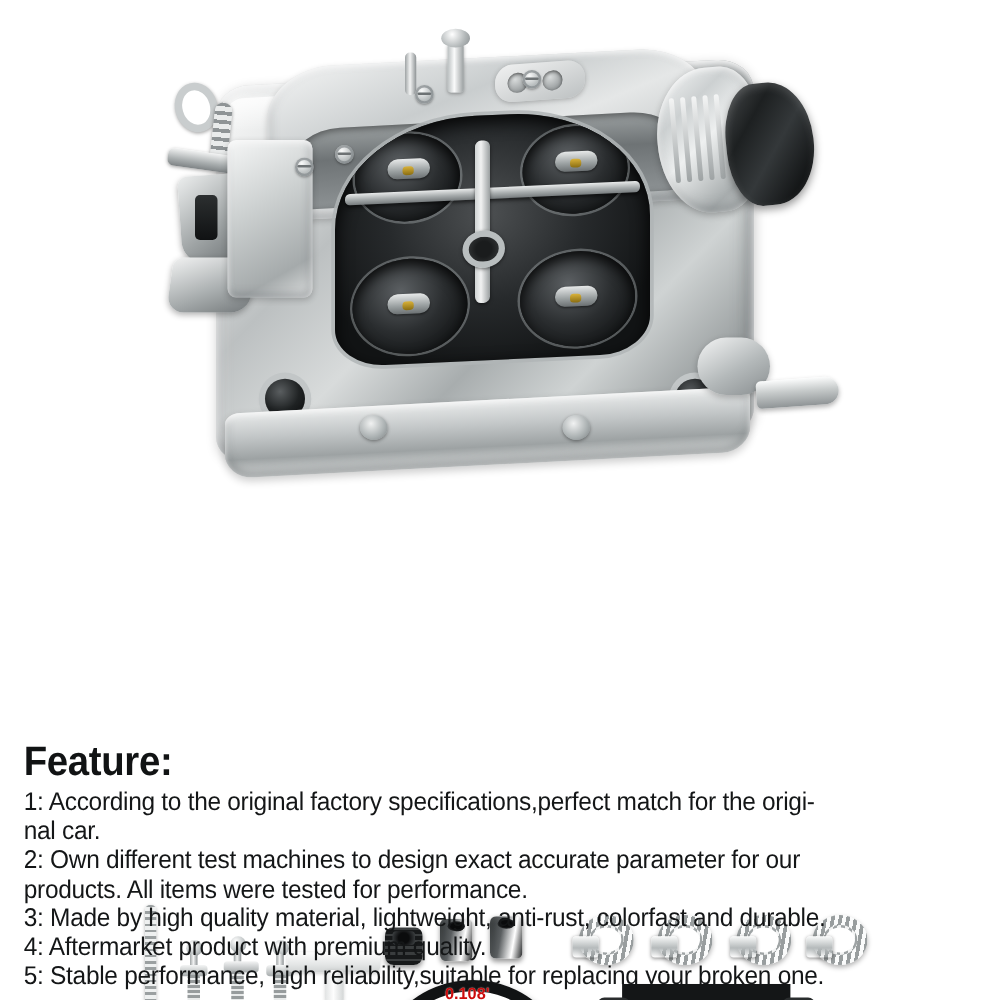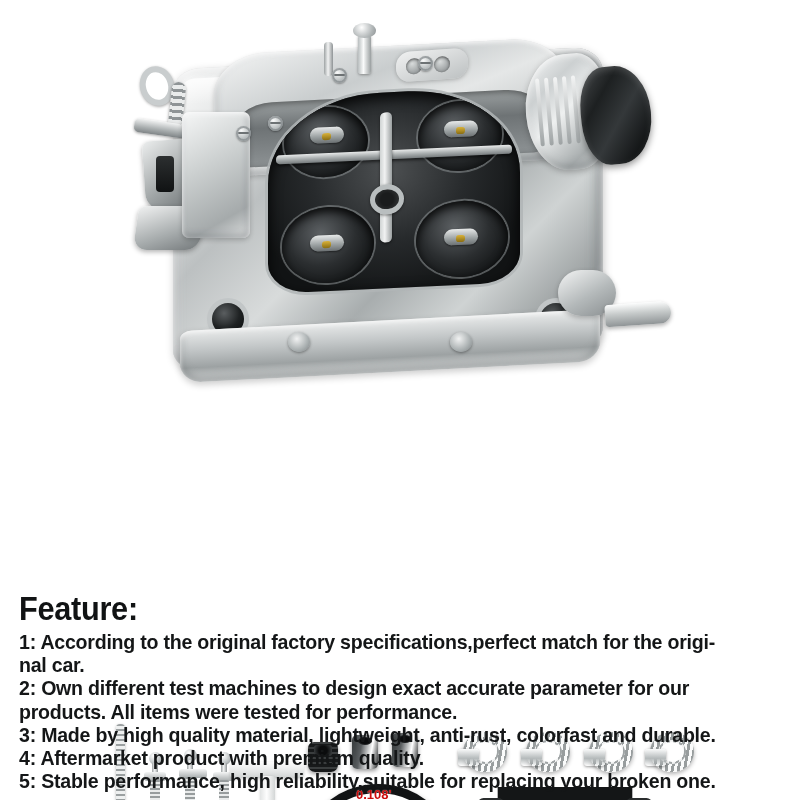--- a/index.html
+++ b/index.html
@@ -371,21 +371,21 @@
   
   .feature-block {
     position:absolute; left: 19px; top: 592px; width: 766px;
   }
   .feature-title {
     font-family: "Liberation Sans", sans-serif;
     font-weight: bold; font-size: 33px; line-height: 34px;
     color: #111314; letter-spacing: -0.3px;
     transform: scaleX(.93); transform-origin: left center;
   }
-  .feature-list { margin-top: 4px; font-weight: bold; }
+  .feature-list { margin-top: 4px; }
   .feature-line {
     font-family: "Liberation Sans", sans-serif;
     font-size: 20.5px; line-height: 23.2px; color: #141617;
     letter-spacing: -0.25px;
     transform: scaleX(.955); transform-origin: left center;
     white-space: nowrap;
   }
 </style>
 </head>
 <body>

